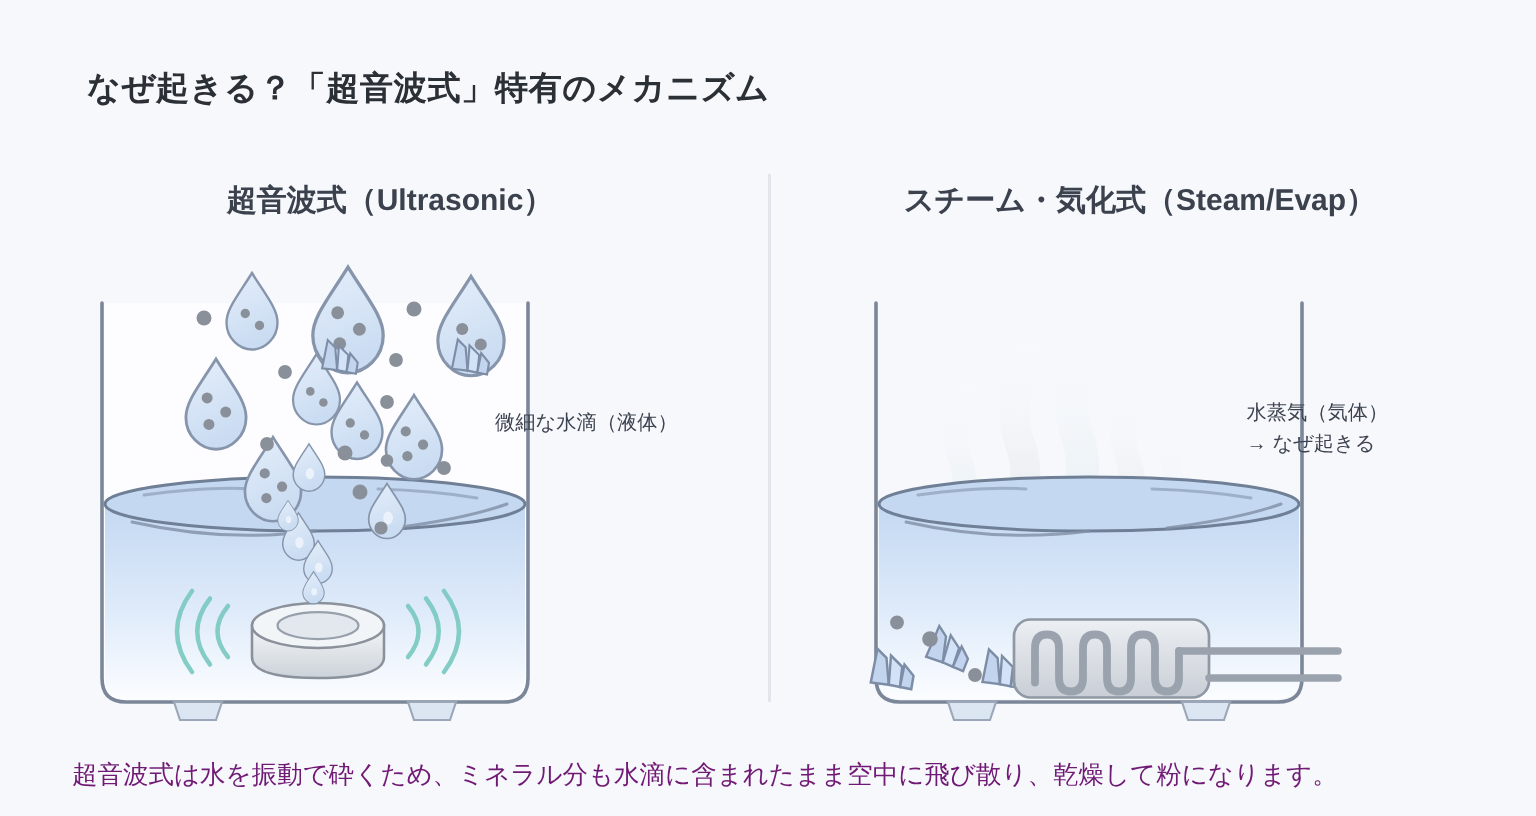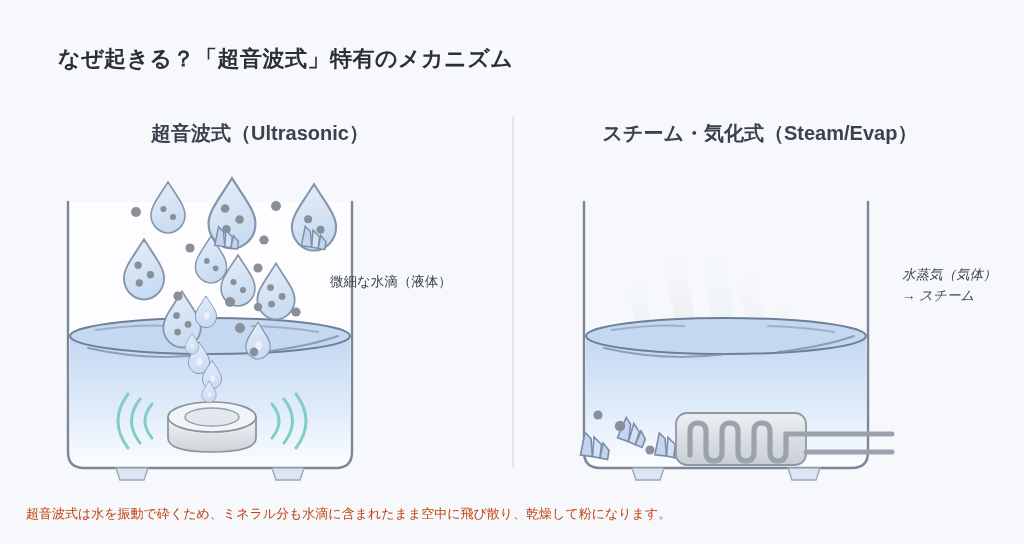--- a/index.html
+++ b/index.html
@@ -34,26 +34,26 @@
     width:2px;height:352px;background:#e2e5ec;
   }
 
   
   .annot{
     position:absolute;
     font-size:13.5px;line-height:1.55;color:#3c4350;
     white-space:nowrap;
   }
   #annot-left{left:330px;top:272px;}
-  #annot-right{left:902px;top:265px;font-style:italic;}
+  #annot-right{left:831px;top:265px;}
 
   
   #caption{
-    position:absolute;left:26px;top:505px;
-    font-size:13px;color:#c2410c;white-space:nowrap;
+    position:absolute;left:48px;top:505px;
+    font-size:17px;color:#701a75;white-space:nowrap;
   }
 
   
   svg.scene{position:absolute;left:0;top:0;width:1024px;height:544px;}
 </style>
 </head>
 <body style="background: rgb(247, 248, 252);">
 
 <div class="stage">
 
@@ -237,17 +237,17 @@
 
   <div class="panel-heading" id="heading-right">スチーム・気化式（Steam/Evap）</div>
   <div class="panel-heading" id="heading-left">超音波式（Ultrasonic）</div>
 
   <div class="annot" id="annot-left">
     <div>微細な水滴（液体）</div>
   </div>
 
   <div class="annot" id="annot-right">
     <div>水蒸気（気体）</div>
-    <div>→ スチーム</div>
+    <div>→ なぜ起きる</div>
   </div>
 
   <div id="caption">超音波式は水を振動で砕くため、ミネラル分も水滴に含まれたまま空中に飛び散り、乾燥して粉になります。</div>
 </div>
 
 </body></html>

